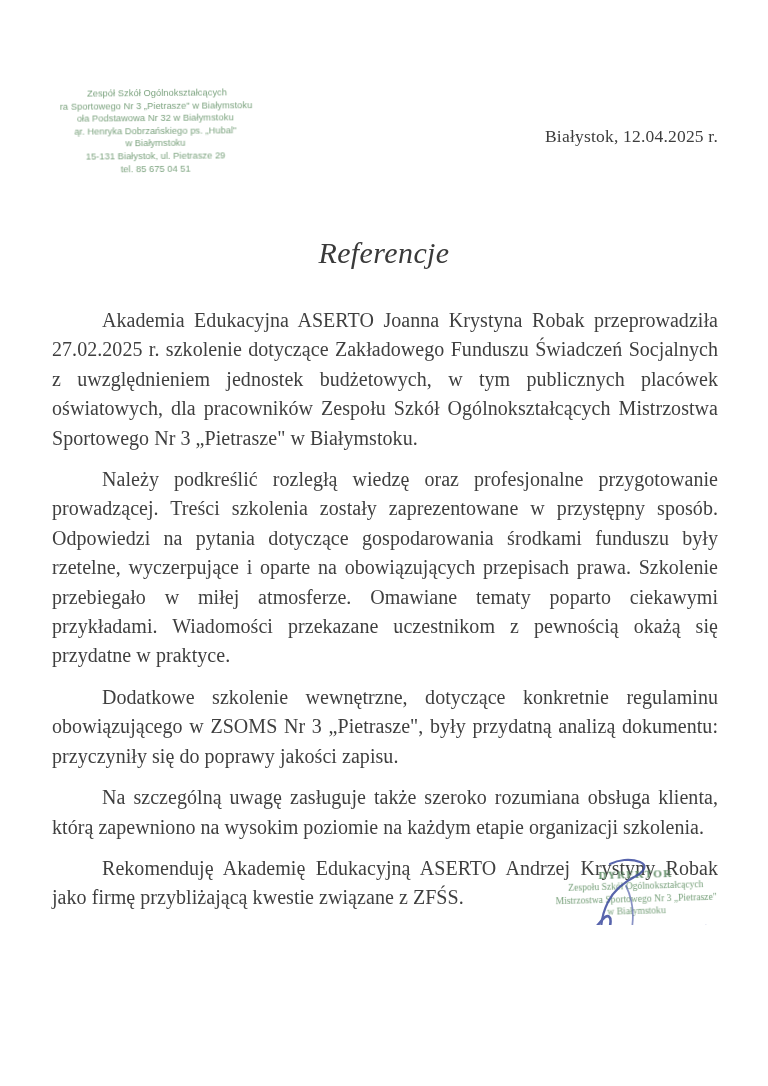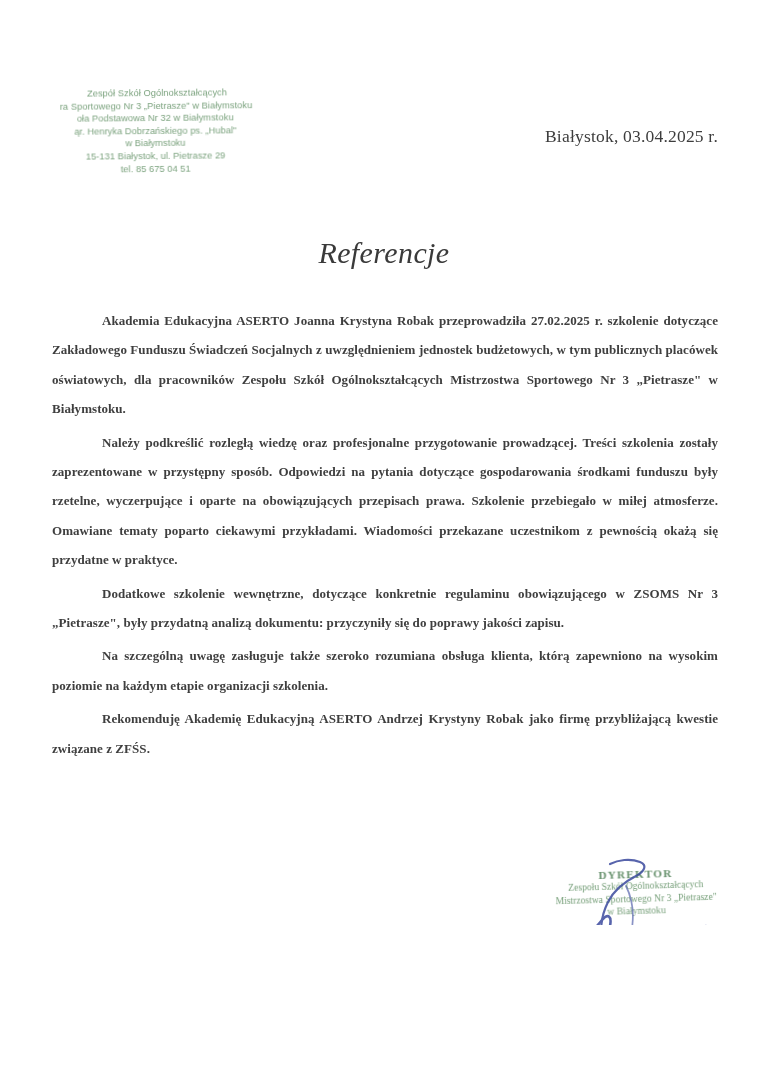--- a/index.html
+++ b/index.html
@@ -77,29 +77,28 @@
   .body-text {
     position: absolute;
     left: 52px;
     top: 306px;
     width: 666px;
   }
   .para {
     margin: 0 0 0 0;
     text-indent: 50px;
     text-align: justify;
-    font-size: 13px;
+    font-size: 20px;
     line-height: 29.4px;
     color: #3f3f3f;
     letter-spacing: 0.05px;
     -webkit-hyphens: none;
     hyphens: none;
-    font-weight: bold;
-  }
-  .para + .para { margin-top: 4px; }
+  }
+  .para + .para { margin-top: 12px; }
 
   
   .signature-block {
     position: absolute;
     left: 520px;
     top: 862px;
     width: 232px;
     height: 110px;
   }
   .sig-stamp {
@@ -158,21 +157,21 @@
   <div class="letterhead">
     <div class="l1">Zespół Szkół Ogólnokształcących</div>
     <div class="l2">ra Sportowego Nr 3 „Pietrasze" w Białymstoku</div>
     <div class="l3">oła Podstawowa Nr 32 w Białymstoku</div>
     <div class="l4">ąr. Henryka Dobrzańskiego ps. „Hubal"</div>
     <div class="l5">w Białymstoku</div>
     <div class="l6">15-131 Białystok, ul. Pietrasze 29</div>
     <div class="l7">tel. 85 675 04 51</div>
   </div>
 
-  <div class="date-line">Białystok, 03.04.2025 r.</div>
+  <div class="date-line">Białystok, 12.04.2025 r.</div>
 
   <div class="doc-title">Referencje</div>
 
   <div class="body-text">
     <p class="para">Akademia Edukacyjna ASERTO Joanna Krystyna Robak przeprowadziła 27.02.2025 r. szkolenie dotyczące Zakładowego Funduszu Świadczeń Socjalnych z uwzględnieniem jednostek budżetowych, w tym publicznych placówek oświatowych, dla pracowników Zespołu Szkół Ogólnokształcących Mistrzostwa Sportowego Nr 3 „Pietrasze" w Białymstoku.</p>
     <p class="para">Należy podkreślić rozległą wiedzę oraz profesjonalne przygotowanie prowadzącej. Treści szkolenia zostały zaprezentowane w przystępny sposób. Odpowiedzi na pytania dotyczące gospodarowania środkami funduszu były rzetelne, wyczerpujące i oparte na obowiązujących przepisach prawa. Szkolenie przebiegało w miłej atmosferze. Omawiane tematy poparto ciekawymi przykładami. Wiadomości przekazane uczestnikom z pewnością okażą się przydatne w praktyce.</p>
     <p class="para">Dodatkowe szkolenie wewnętrzne, dotyczące konkretnie regulaminu obowiązującego w ZSOMS Nr 3 „Pietrasze", były przydatną analizą dokumentu: przyczyniły się do poprawy jakości zapisu.</p>
     <p class="para">Na szczególną uwagę zasługuje także szeroko rozumiana obsługa klienta, którą zapewniono na wysokim poziomie na każdym etapie organizacji szkolenia.</p>
     <p class="para">Rekomenduję Akademię Edukacyjną ASERTO Andrzej Krystyny Robak jako firmę przybliżającą kwestie związane z ZFŚS.</p>
   </div>

